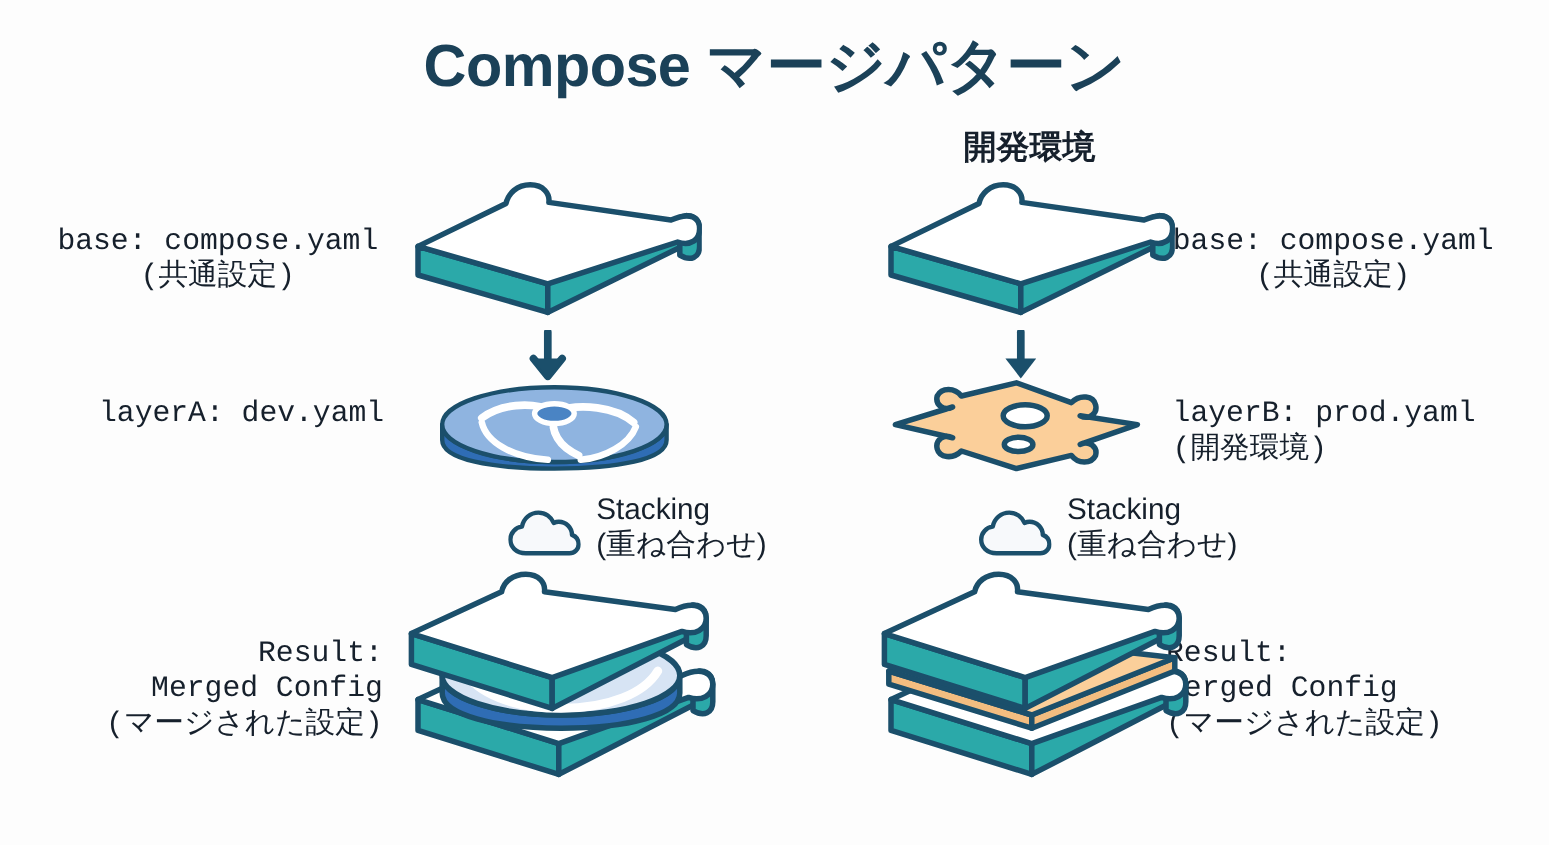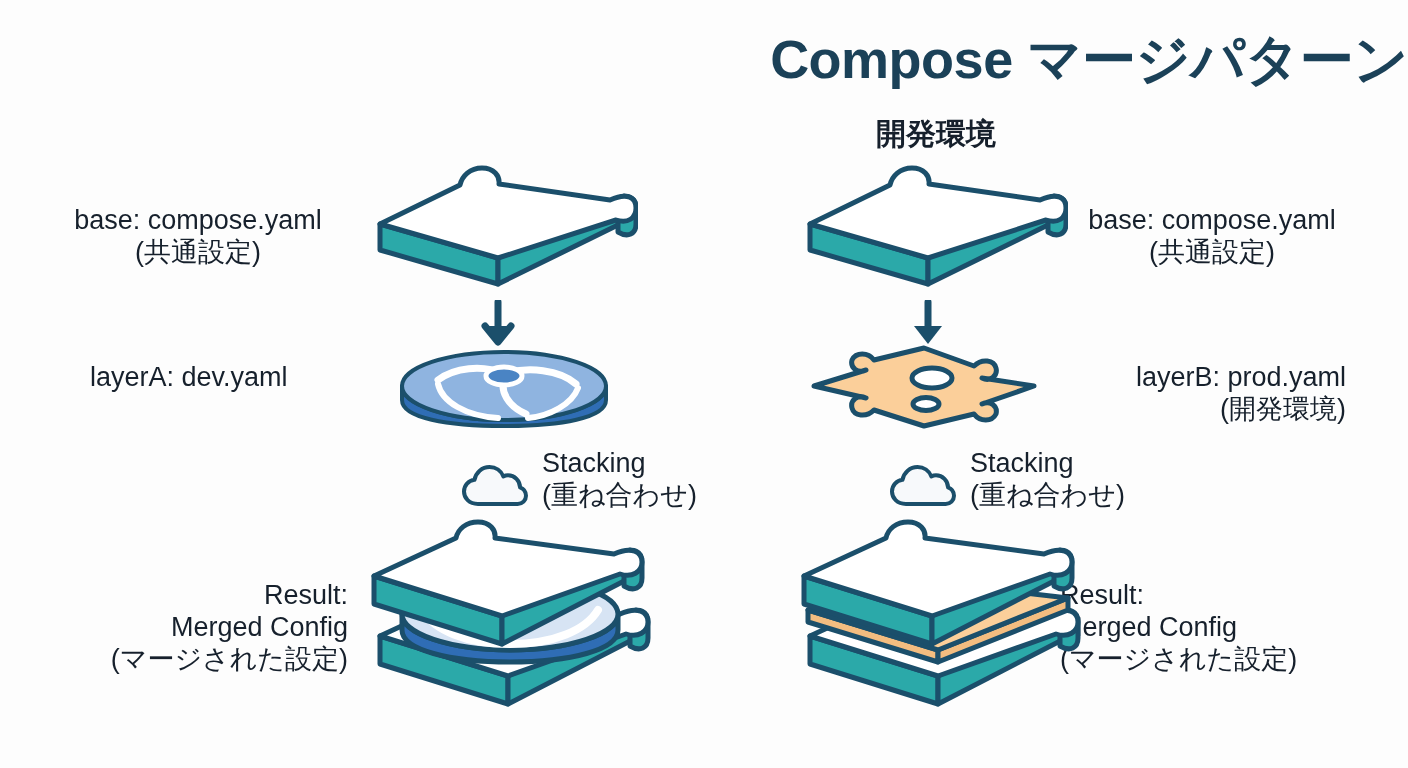--- a/index.html
+++ b/index.html
@@ -23,21 +23,21 @@
     height: 768px;
     background: #fdfdfd;
   }
 
   
   .title {
     position: absolute;
     top: 24px;
     left: 0;
     width: 1408px;
-    text-align: right;
+    text-align: center;
     font-size: 54px;
     font-weight: bold;
     letter-spacing: -0.5px;
     color: #1b4158;
     white-space: nowrap;
   }
 
   
   .col-header {
     position: absolute;
@@ -52,29 +52,30 @@
   .col-header.right { left: 786px; }
 
   
   .side-label {
     position: absolute;
     font-size: 27px;
     font-weight: normal;
     color: #16202c;
     line-height: 1.18;
     white-space: nowrap;
+    font-family: Liberation Mono, monospace;
   }
   .side-label .l { display: block; }
 
   .lbl-base-left   { left: 48px;  top: 205px;  width: 300px; text-align: center; }
   .lbl-layer-left  { left: 90px;  top: 362px;  width: 258px; text-align: left; }
   .lbl-result-left { left: 36px;  top: 580px;  width: 312px; text-align: right; }
 
   .lbl-base-right   { left: 1062px; top: 205px; width: 300px; text-align: center; }
-  .lbl-layer-right  { left: 1066px; top: 362px; width: 280px; text-align: right; }
+  .lbl-layer-right  { left: 1066px; top: 362px; width: 280px; text-align: left; }
   .lbl-result-right { left: 1060px; top: 580px; width: 312px; text-align: left; }
 
   
   .stacking {
     position: absolute;
     display: flex;
     align-items: flex-end;
     gap: 14px;
   }
   .stacking.left  { left: 462px; top: 448px; }

